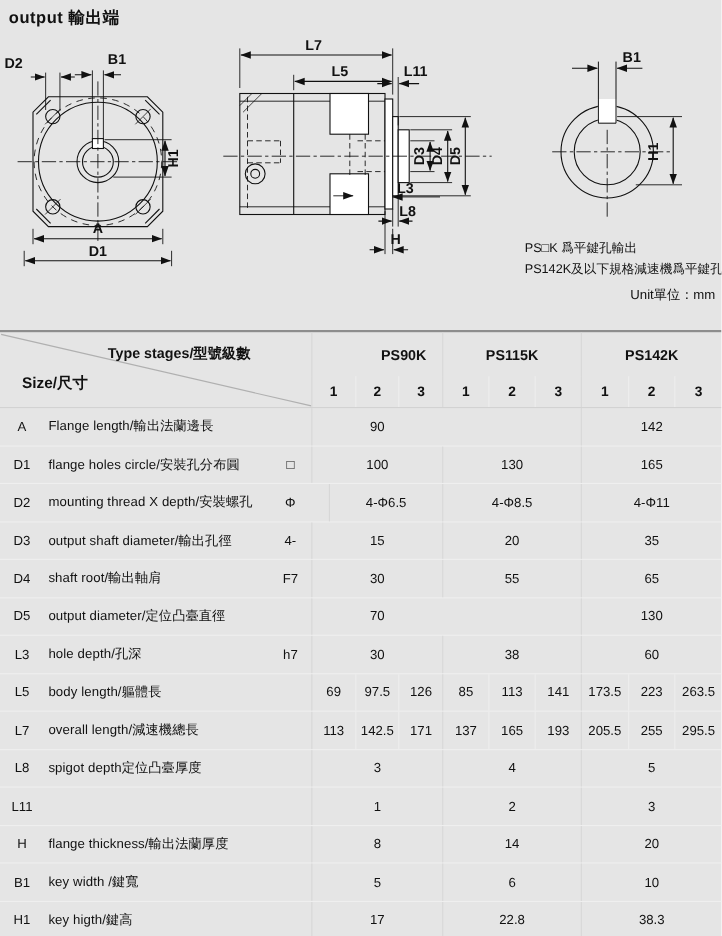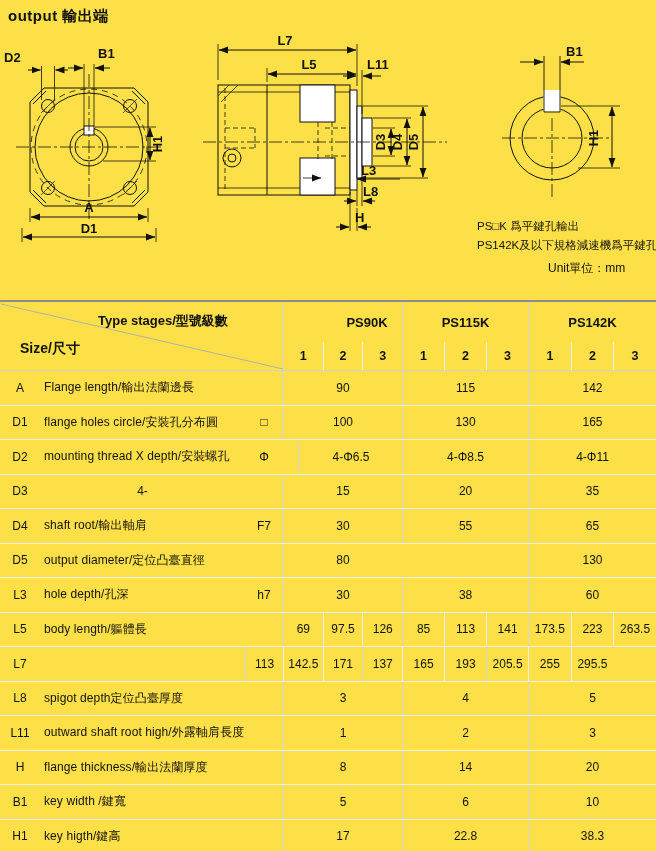--- a/index.html
+++ b/index.html
@@ -1,26 +1,26 @@
 <!DOCTYPE html>
 <html><head>
 <meta charset="utf-8">
 <style>
   * { margin:0; padding:0; box-sizing:border-box; }
   html,body { background:#ffffff; }
   body { font-family:"Liberation Sans","DejaVu Sans",sans-serif; color:#111; }
-  #page { position:relative; width:656px; height:851px; background:#fde047; overflow:hidden; }
+  #page { position:relative; width:656px; height:851px; background:#e5e5e5; overflow:hidden; }
 
   .page-title { position:absolute; left:8px; top:7px; font-size:15px; font-weight:bold; letter-spacing:0.5px; }
 
   svg.draw { position:absolute; }
   svg.draw text { font-family:"Liberation Sans","DejaVu Sans",sans-serif; font-weight:bold; fill:#111; font-size:13px; }
 
   .notes { position:absolute; left:477px; top:217px; font-size:11.5px; line-height:19px; white-space:nowrap; }
-  .unit-note { position:absolute; left:548px; top:260px; font-size:12px; white-space:nowrap; }
+  .unit-note { position:absolute; left:573px; top:260px; font-size:12px; white-space:nowrap; }
 
   
   .ttable { position:absolute; left:0; top:300px; width:656px; border-top:2px solid #8d8d8d; }
   .tgrid { display:grid;
     grid-template-columns:40px 205px 38px 39.7px 39.7px 39.7px 42px 42px 42px 42.6px 42.6px 42.7px; }
   #thead { grid-template-rows:40px 28px; border-bottom:1px solid #d2d2d2; position:relative; }
 
   .corner { grid-column:1 / 4; grid-row:1 / 3; position:relative; }
   .corner svg { position:absolute; left:0; top:0; }
   .corner-top { position:absolute; left:98px; top:10px; font-size:13px; font-weight:bold; white-space:nowrap; }
@@ -232,59 +232,59 @@
         <div class="scell sep-light" style="grid-area: 2 / 11;">2</div>
         <div class="scell sep-light" style="grid-area: 2 / 12;">3</div>
       </div>
     <div id="tbody">
 
     <div class="trow tgrid">
           <div class="ccode">A</div>
           <div class="cdesc">Flange length/輸出法蘭邊長</div>
           <div class="csym"></div>
           <div class="cval sep-strong" style="grid-column: 4 / span 3;">90</div>
-          <div class="cval sep-strong" style="grid-column: 7 / span 3;">115</div>
           <div class="cval sep-strong" style="grid-column: 10 / span 3;">142</div>
         </div>
         <div class="trow tgrid">
           <div class="ccode">D1</div>
           <div class="cdesc">flange holes circle/安裝孔分布圓</div>
           <div class="csym">□</div>
           <div class="cval sep-strong" style="grid-column: 4 / span 3;">100</div>
           <div class="cval sep-strong" style="grid-column: 7 / span 3;">130</div>
           <div class="cval sep-strong" style="grid-column: 10 / span 3;">165</div>
         </div>
         <div class="trow tgrid">
           <div class="ccode">D2</div>
           <div class="cdesc">mounting thread X depth/安裝螺孔</div>
           <div class="csym">Φ</div>
           <div class="cval sep-strong" style="grid-column: 4 / span 3; margin-left: 16px;">4-Φ6.5</div>
           <div class="cval sep-strong" style="grid-column: 7 / span 3;">4-Φ8.5</div>
           <div class="cval sep-strong" style="grid-column: 10 / span 3;">4-Φ11</div>
         </div>
         <div class="trow tgrid">
           <div class="ccode">D3</div>
+          <div class="cdesc">output shaft diameter/輸出孔徑</div>
           <div class="csym">4-</div>
           <div class="cval sep-strong" style="grid-column: 4 / span 3;">15</div>
           <div class="cval sep-strong" style="grid-column: 7 / span 3;">20</div>
           <div class="cval sep-strong" style="grid-column: 10 / span 3;">35</div>
         </div>
         <div class="trow tgrid">
           <div class="ccode">D4</div>
           <div class="cdesc">shaft root/輸出軸肩</div>
           <div class="csym">F7</div>
           <div class="cval sep-strong" style="grid-column: 4 / span 3;">30</div>
           <div class="cval sep-strong" style="grid-column: 7 / span 3;">55</div>
           <div class="cval sep-strong" style="grid-column: 10 / span 3;">65</div>
         </div>
         <div class="trow tgrid">
           <div class="ccode">D5</div>
           <div class="cdesc">output diameter/定位凸臺直徑</div>
           <div class="csym"></div>
-          <div class="cval sep-strong" style="grid-column: 4 / span 3;">80</div>
+          <div class="cval sep-strong" style="grid-column: 4 / span 3;">70</div>
           <div class="cval sep-strong" style="grid-column: 10 / span 3;">130</div>
         </div>
         <div class="trow tgrid">
           <div class="ccode">L3</div>
           <div class="cdesc">hole depth/孔深</div>
           <div class="csym">h7</div>
           <div class="cval sep-strong" style="grid-column: 4 / span 3;">30</div>
           <div class="cval sep-strong" style="grid-column: 7 / span 3;">38</div>
           <div class="cval sep-strong" style="grid-column: 10 / span 3;">60</div>
         </div>
@@ -297,20 +297,21 @@
           <div class="cval sep-light">126</div>
           <div class="cval sep-strong">85</div>
           <div class="cval sep-light">113</div>
           <div class="cval sep-light">141</div>
           <div class="cval sep-strong">173.5</div>
           <div class="cval sep-light">223</div>
           <div class="cval sep-light">263.5</div>
         </div>
         <div class="trow tgrid">
           <div class="ccode">L7</div>
+          <div class="cdesc">overall length/減速機總長</div>
           <div class="csym"></div>
           <div class="cval sep-strong">113</div>
           <div class="cval sep-light">142.5</div>
           <div class="cval sep-light">171</div>
           <div class="cval sep-strong">137</div>
           <div class="cval sep-light">165</div>
           <div class="cval sep-light">193</div>
           <div class="cval sep-strong">205.5</div>
           <div class="cval sep-light">255</div>
           <div class="cval sep-light">295.5</div>
@@ -318,21 +319,20 @@
         <div class="trow tgrid">
           <div class="ccode">L8</div>
           <div class="cdesc">spigot depth定位凸臺厚度</div>
           <div class="csym"></div>
           <div class="cval sep-strong" style="grid-column: 4 / span 3;">3</div>
           <div class="cval sep-strong" style="grid-column: 7 / span 3;">4</div>
           <div class="cval sep-strong" style="grid-column: 10 / span 3;">5</div>
         </div>
         <div class="trow tgrid">
           <div class="ccode">L11</div>
-          <div class="cdesc">outward shaft root high/外露軸肩長度</div>
           <div class="csym"></div>
           <div class="cval sep-strong" style="grid-column: 4 / span 3;">1</div>
           <div class="cval sep-strong" style="grid-column: 7 / span 3;">2</div>
           <div class="cval sep-strong" style="grid-column: 10 / span 3;">3</div>
         </div>
         <div class="trow tgrid">
           <div class="ccode">H</div>
           <div class="cdesc">flange thickness/輸出法蘭厚度</div>
           <div class="csym"></div>
           <div class="cval sep-strong" style="grid-column: 4 / span 3;">8</div>

